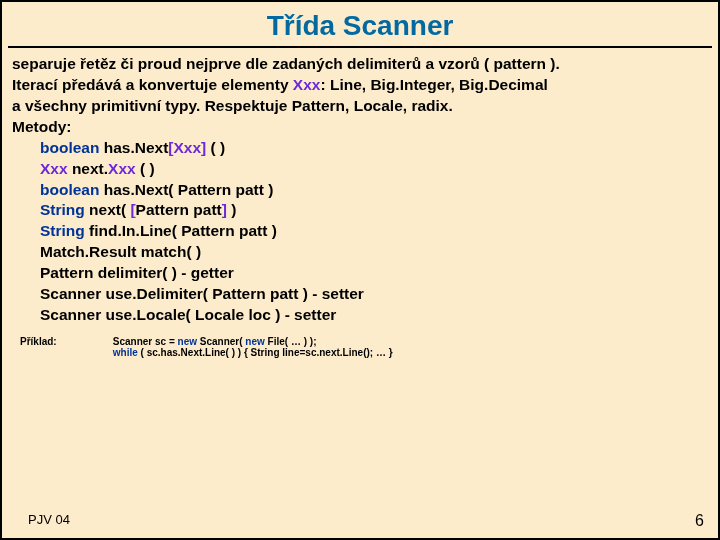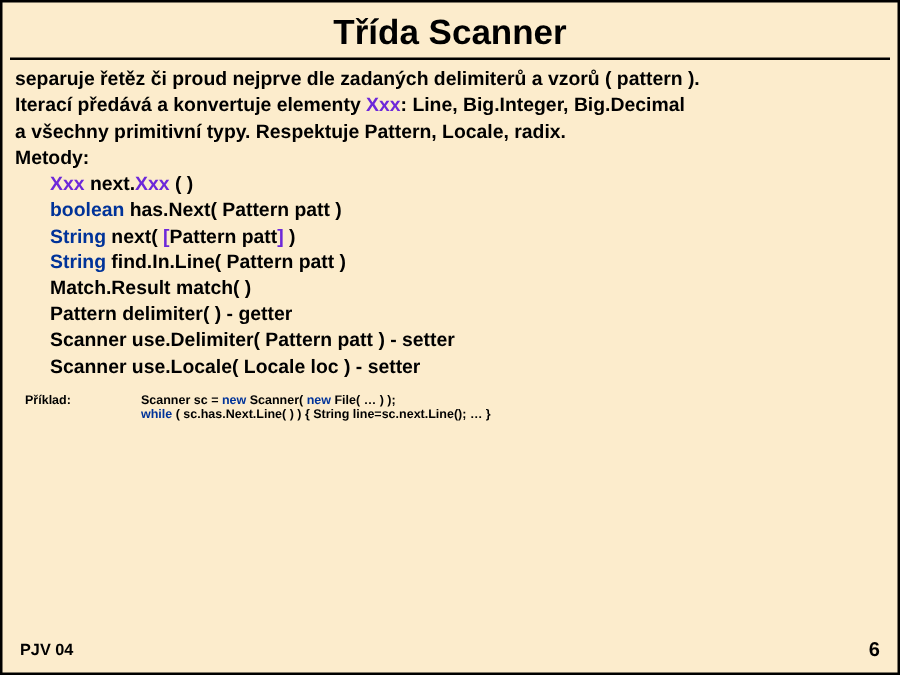--- a/index.html
+++ b/index.html
@@ -14,21 +14,21 @@
     background: #fceccc;
     box-sizing: border-box;
     position: relative;
     border: 2px solid #000;
     margin: 0;
   }
   .title {
     text-align: center;
     font-size: 28px;
     font-weight: bold;
-    color: #000000;
+    color: #0369a1;
     padding: 8px 0 4px 0;
     border-bottom: 2px solid #000;
     margin: 0 6px;
   }
   .content {
     padding: 6px 22px 0 10px;
     font-size: 15.5px;
     font-weight: bold;
     color: #000;
     line-height: 1.35;
@@ -41,44 +41,44 @@
   .example {
     padding: 10px 10px 0 18px;
     font-size: 10px;
     font-weight: bold;
   }
   .ex-label { display: inline-block; width: 90px; vertical-align: top; }
   .ex-body { display: inline-block; }
   .footer {
     position: absolute;
     bottom: 8px;
-    left: 14px;
+    left: 26px;
     right: 14px;
     font-size: 13px;
     color: #000;
-    font-weight: bold;
   }
   .footer .left { float: left; }
   .footer .right { float: right; font-size: 16px; }
 </style>
 </head>
 <body>
 
 <div class="slide">
   <div class="title">Třída   Scanner</div>
 
   <div class="content">
     <div>separuje řetěz či proud nejprve dle zadaných delimiterů a vzorů ( pattern ).</div>
     <div>
       <span>Iterací předává a konvertuje elementy </span><span class="kw-green">Xxx</span><span>: Line, Big.Integer, Big.Decimal</span>
     </div>
     <div>a všechny primitivní typy.   Respektuje Pattern, Locale, radix.</div>
     <div>Metody:</div>
 
     <div class="methods">
+      <div><span class="kw-blue">boolean</span><span>  has.Next</span><span class="kw-green">[Xxx]</span><span> ( )</span></div>
       <div><span class="kw-green">Xxx</span><span>         next.</span><span class="kw-green">Xxx</span><span> ( )</span></div>
       <div><span class="kw-blue">boolean</span><span>  has.Next( Pattern patt )</span></div>
       <div><span class="kw-blue">String</span><span>     next( </span><span class="kw-green">[</span><span>Pattern patt</span><span class="kw-green">]</span><span> )</span></div>
       <div><span class="kw-blue">String</span><span>     find.In.Line( Pattern patt )</span></div>
       <div>Match.Result  match( )</div>
       <div>Pattern   delimiter( ) - getter</div>
       <div>Scanner  use.Delimiter( Pattern patt ) - setter</div>
       <div>Scanner  use.Locale( Locale loc ) - setter</div>
     </div>
   </div>

